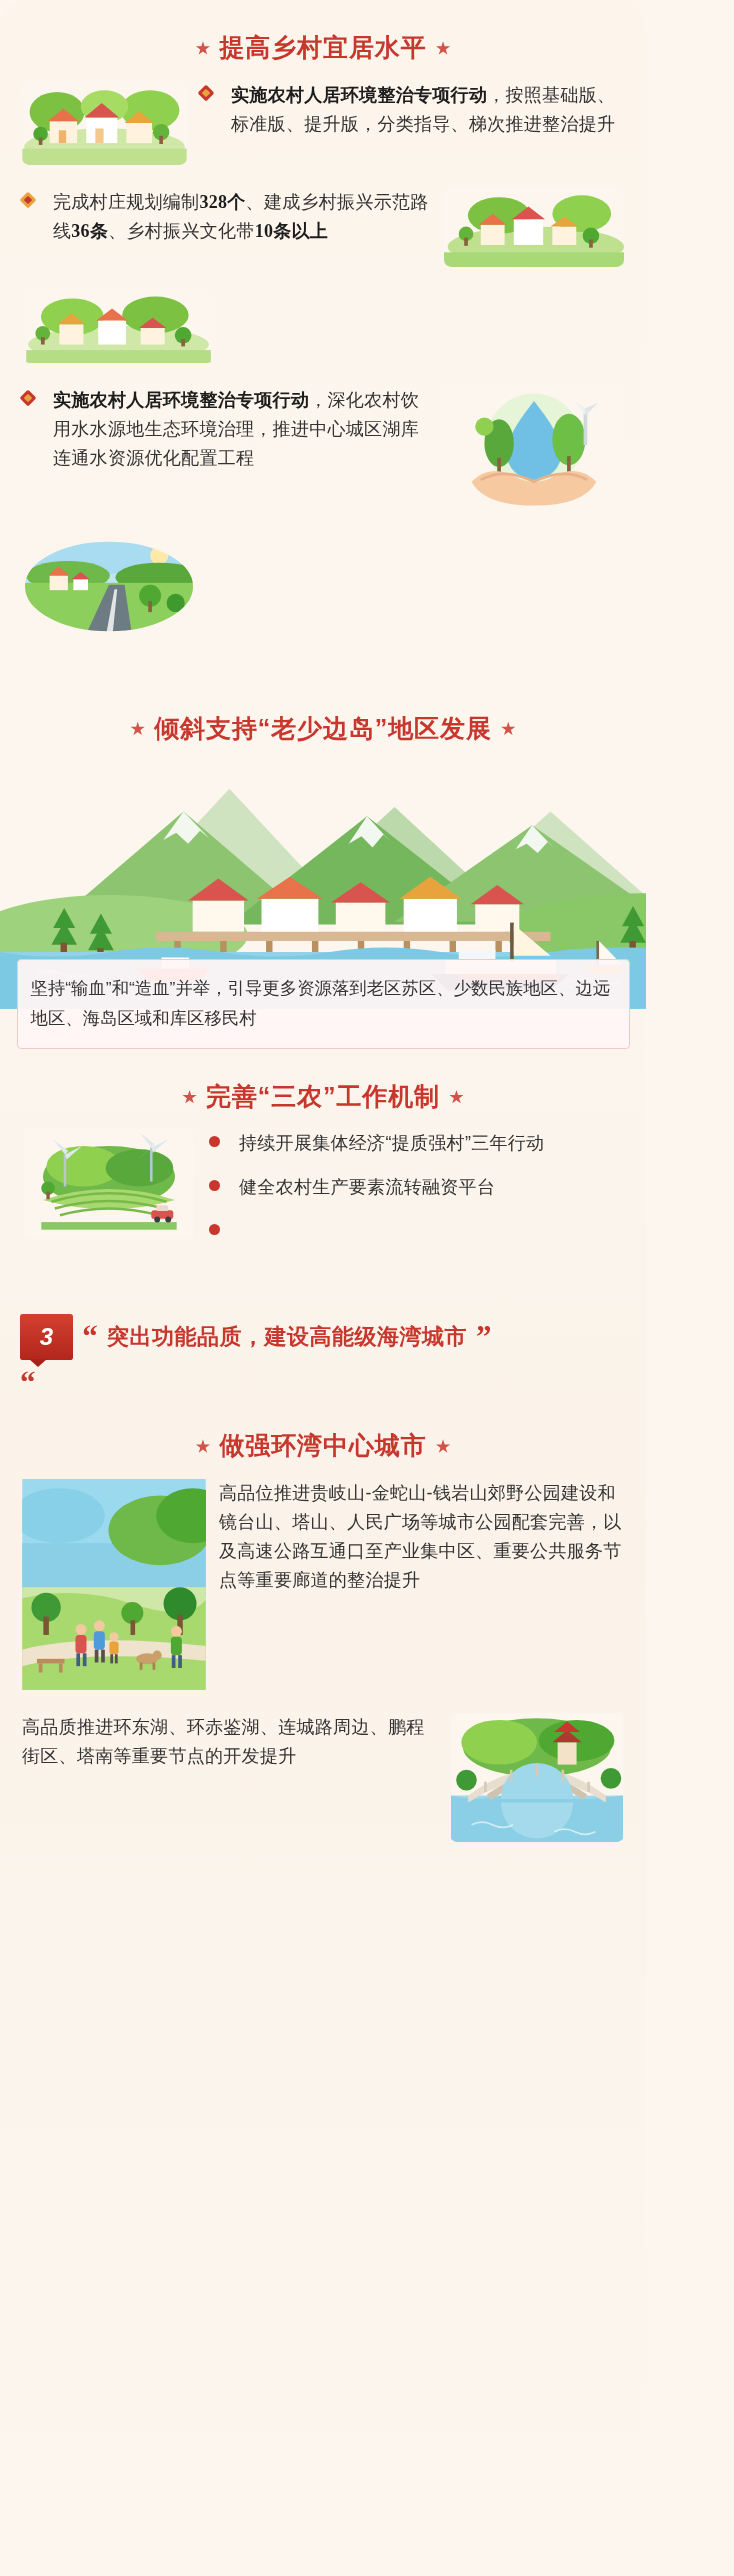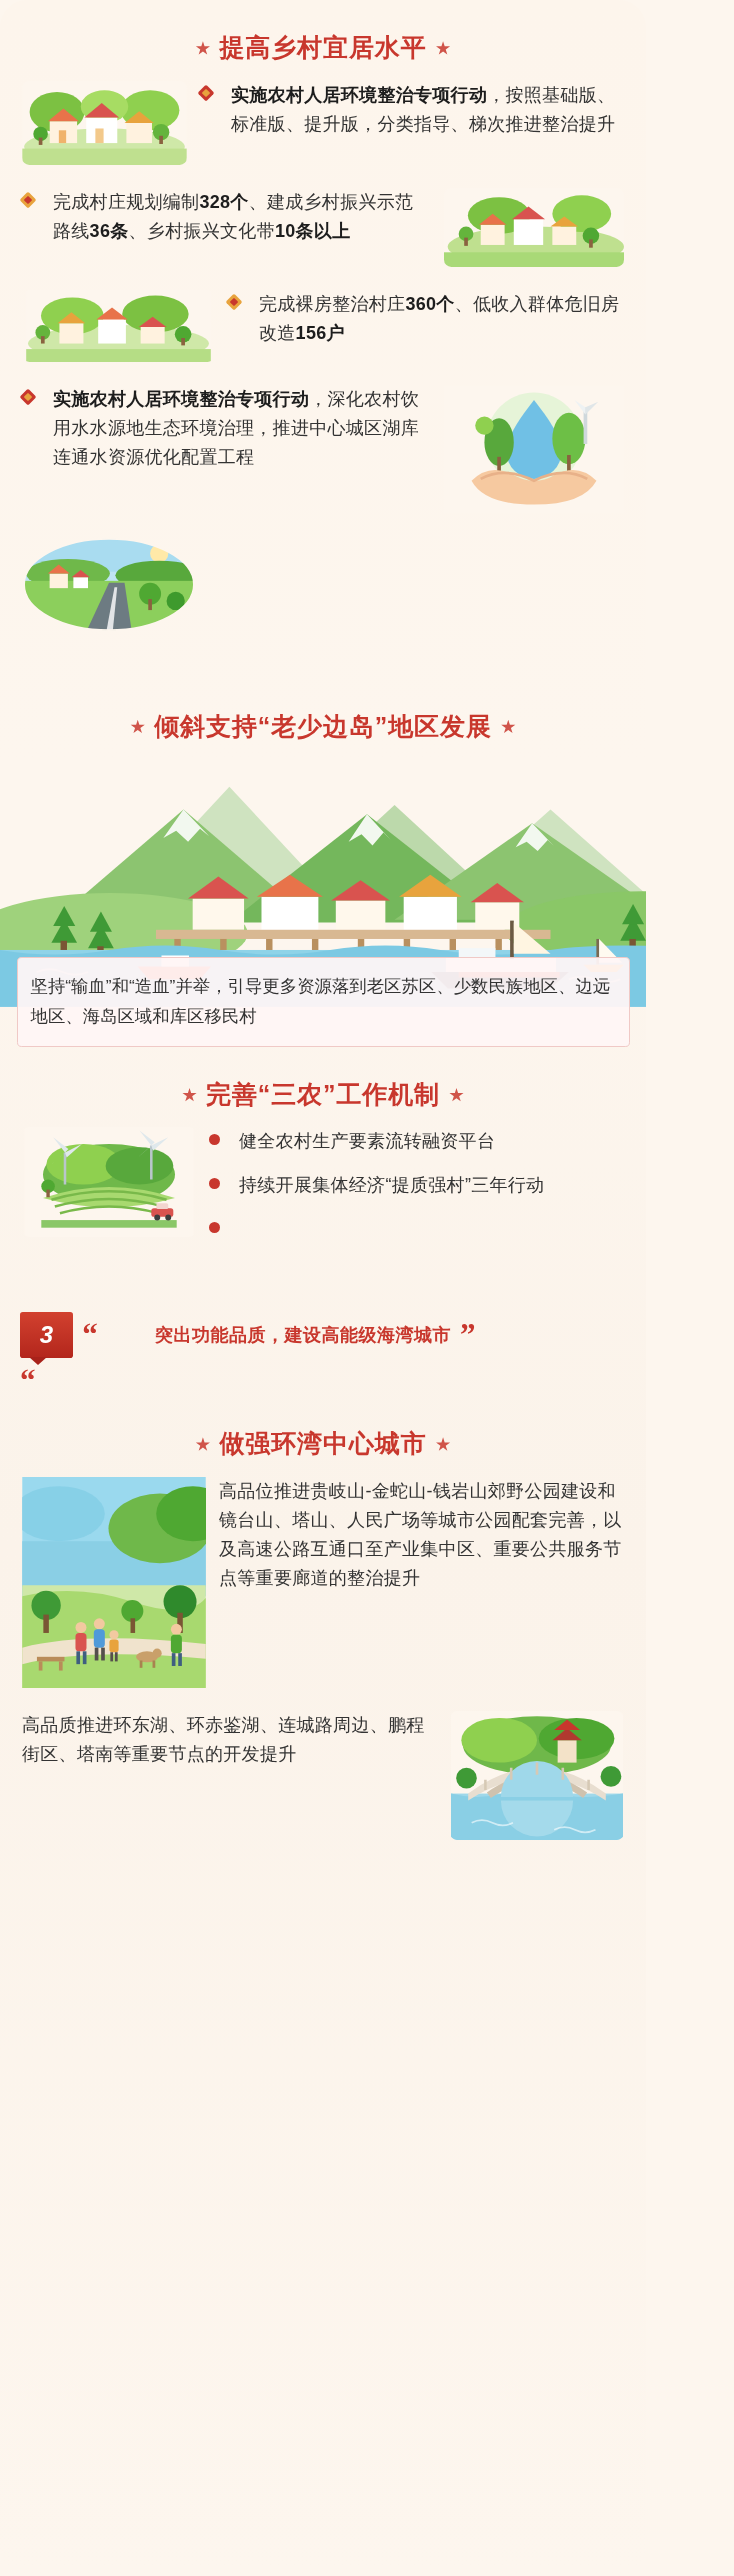--- a/index.html
+++ b/index.html
@@ -52,21 +52,21 @@
   }
 
   
   .row {
     display: flex;
     align-items: flex-start;
     padding: 0 22px;
     margin-bottom: 20px;
     gap: 13px;
   }
-  .row.reverse { flex-direction: row-reverse; }
+  .row.reverse { flex-direction: row-reverse; font-family: Liberation Serif, serif; }
   .text-col { flex: 1 1 auto; }
   .art-col { flex: 0 0 auto; }
 
   .bullet-item {
     display: flex;
     align-items: flex-start;
     gap: 19px;
   }
   .diamond {
     flex: 0 0 auto;
@@ -170,25 +170,24 @@
   }
   .num-box::after {
     content: "";
     position: absolute;
     bottom: -7.3px; left: 9.2px;
     border-left: 9.2px solid transparent;
     border-right: 9.2px solid transparent;
     border-top: 8.3px solid #a8221a;
   }
   .num-title {
-    font-size: 18px;
+    font-size: 22px;
     font-weight: bold;
     color: #c8372d;
     letter-spacing: 0.5px;
-    margin-left: 48px;
   }
   .quote-mark {
     color: #c8372d;
     font-size: 31px;
     font-weight: bold;
     line-height: 1;
     font-family: "Liberation Serif", serif;
   }
   .quote-row {
     display:flex; align-items:flex-end; justify-content:flex-start;
@@ -278,26 +277,20 @@
         <rect x="78" y="32" width="30" height="26" fill="#ffffff"></rect>
         <polygon points="76,32 93,19 110,32" fill="#e8734a"></polygon>
         <rect x="124" y="40" width="26" height="18" fill="#fff2df"></rect>
         <polygon points="122,40 137,29 152,40" fill="#d9534f"></polygon>
         <circle cx="170" cy="48" r="9" fill="#4fa832"></circle>
         <rect x="168" y="52" width="4" height="8" fill="#8a6240"></rect>
         <circle cx="18" cy="46" r="8" fill="#64b43c"></circle>
         <rect x="16" y="50" width="4" height="8" fill="#8a6240"></rect>
         <rect x="0" y="64" width="200" height="14" fill="#b5dd85"></rect>
       </svg>
-    </div>
-    <div class="text-col">
-      <div class="bullet-item">
-        <span class="diamond"></span>
-        <div class="para">完成裸房整治村庄<b>360个</b>、低收入群体危旧房改造<b>156户</b></div>
-      </div>
     </div>
   </div>
 
   <div class="row reverse">
     <div class="art-col">
       <svg class="art art-hands" width="180" height="129" viewBox="0 0 196 140">
         <rect width="196" height="140" fill="#fdf6ee"></rect>
         <circle cx="98" cy="60" r="52" fill="#e6f4d8"></circle>
         <path d="M98 16 C 120 44, 128 60, 128 72 a30 30 0 0 1 -60 0 c0 -12 8 -28 30 -56 z" fill="#5bb6e8" opacity=".85"></path>
         <ellipse cx="60" cy="62" rx="16" ry="26" fill="#58a83c"></ellipse>
@@ -489,25 +482,25 @@
           <circle cx="157" cy="107" r="3.5" fill="#3d3d3d"></circle>
           <circle cx="170" cy="107" r="3.5" fill="#3d3d3d"></circle>
         </g>
         <circle cx="28" cy="70" r="8" fill="#4fa832"></circle>
         <rect x="26" y="74" width="4" height="9" fill="#8a6240"></rect>
       </svg>
     </div>
     <div class="text-col">
       <div class="bullet-item" style="margin-bottom:14.7px;">
         <span class="dot"></span>
-        <div class="para">健全农村生产要素流转融资平台</div>
+        <div class="para">持续开展集体经济“提质强村”三年行动</div>
       </div>
       <div class="bullet-item" style="margin-bottom:14.7px;">
         <span class="dot"></span>
-        <div class="para">持续开展集体经济“提质强村”三年行动</div>
+        <div class="para">健全农村生产要素流转融资平台</div>
       </div>
       <div class="bullet-item">
         <span class="dot"></span>
       </div>
     </div>
   </div>
 
   <div class="spacer-md"></div>
 
   <div class="num-banner">

